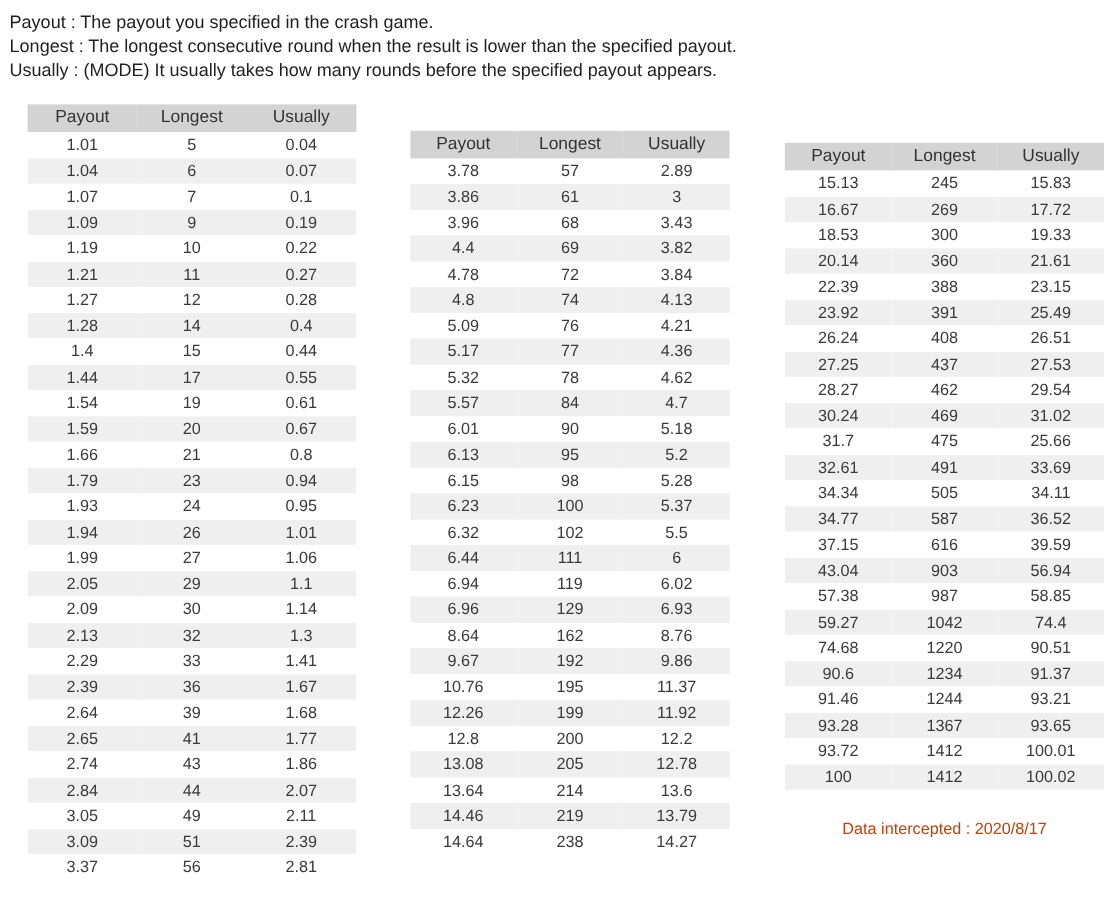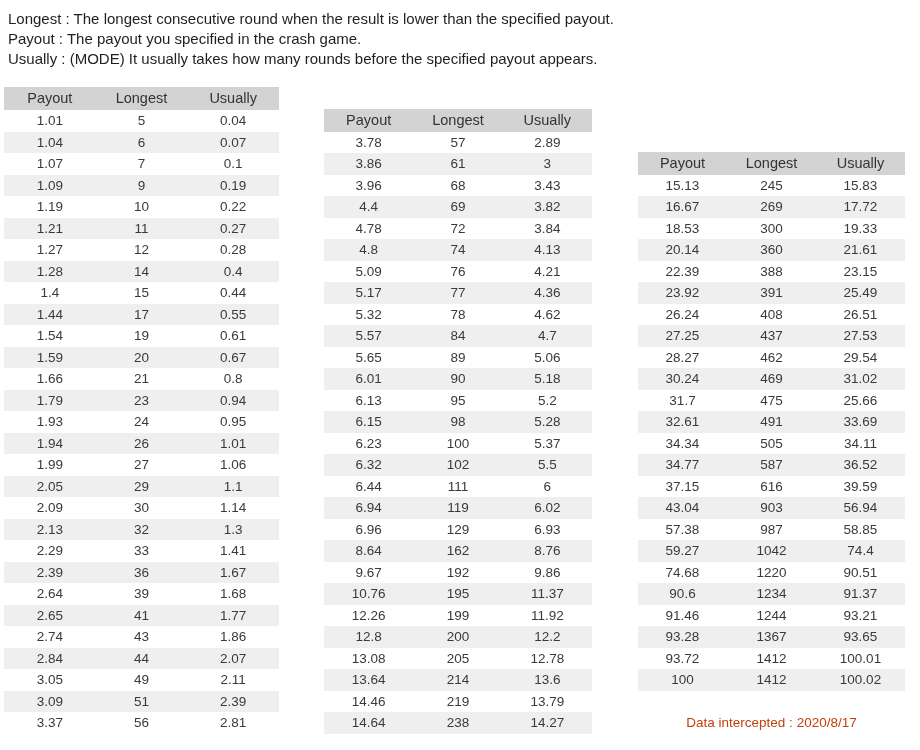--- a/index.html
+++ b/index.html
@@ -14,23 +14,23 @@
   }
   .page { width: 920px; height: 750px; }
   .desc {
     padding: 9px 0 0 8px;
     font-size: 15px;
     line-height: 20px;
     color: #1f1f1f;
   }
   .tables {
     display: flex;
-    padding-left: 4px;
+    padding-left: 23px;
     margin-top: 18px;
-    align-items: flex-end;
+    align-items: center;
   }
   table {
     border-collapse: collapse;
     table-layout: fixed;
   }
   .tables table:nth-of-type(1) { width: 275px; margin-right: 45px; }
   .tables table:nth-of-type(2) { width: 268px; margin-right: 46px; }
   .tables table:nth-of-type(3) { width: 267px; }
   th {
     background: #d3d3d3;
@@ -58,22 +58,22 @@
     font-size: 13.5px;
     color: #c2410c;
     background: #ffffff !important;
   }
 </style>
 </head>
 <body>
 
 <div class="page">
   <div class="desc">
+    <div class="desc-line">Payout : The payout you specified in the crash game.</div>
     <div class="desc-line">Longest : The longest consecutive round when the result is lower than the specified payout.</div>
-    <div class="desc-line">Payout : The payout you specified in the crash game.</div>
     <div class="desc-line">Usually : (MODE) It usually takes how many rounds before the specified payout appears.</div>
   </div>
   <div class="tables" id="tables">
       <table>
         <thead>
           <tr>
             <th>Payout</th>
             <th>Longest</th>
             <th>Usually</th>
           </tr>
@@ -277,25 +277,20 @@
           </tr>
           <tr>
             <td>5.32</td>
             <td>78</td>
             <td>4.62</td>
           </tr>
           <tr>
             <td>5.57</td>
             <td>84</td>
             <td>4.7</td>
-          </tr>
-          <tr>
-            <td>5.65</td>
-            <td>89</td>
-            <td>5.06</td>
           </tr>
           <tr>
             <td>6.01</td>
             <td>90</td>
             <td>5.18</td>
           </tr>
           <tr>
             <td>6.13</td>
             <td>95</td>
             <td>5.2</td>

